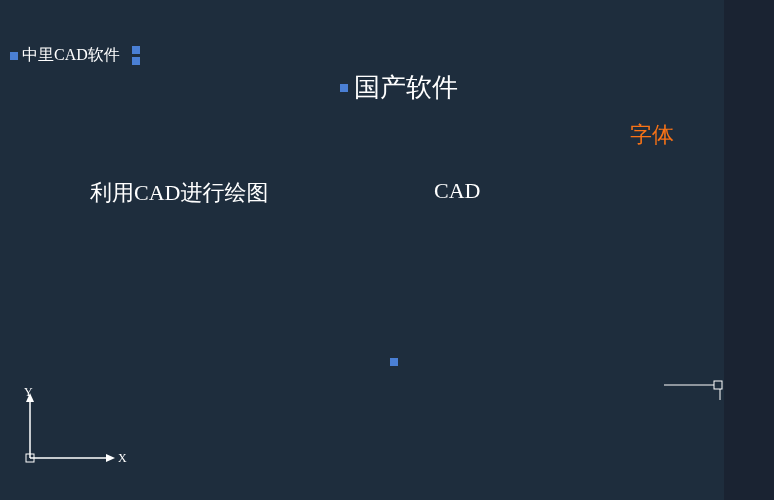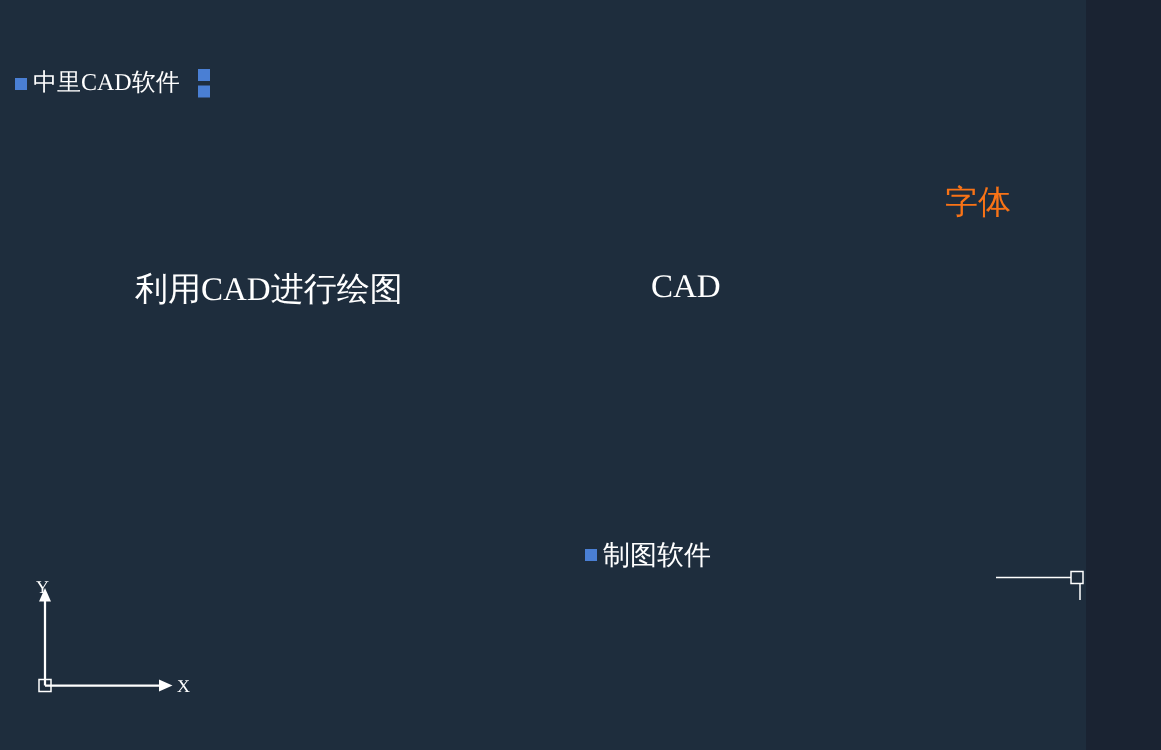--- a/index.html
+++ b/index.html
@@ -57,30 +57,33 @@
 
   <div style="position:absolute; top:45px; left:10px; display:flex; align-items:center; gap:4px;">
     <div class="blue-sq" style="position:relative; top:0; left:0;"></div>
     <span class="text-label" style="position:relative; top:0; left:0; font-size:16px;">中里CAD软件</span>
     <div style="display:flex; flex-direction:column; gap:3px; margin-left:8px;">
       <div class="blue-sq" style="position:relative; top:0; left:0;"></div>
       <div class="blue-sq" style="position:relative; top:0; left:0;"></div>
     </div>
   </div>
 
+  <div style="position:absolute; top:70px; left:340px; display:flex; align-items:center; gap:6px;">
+    <div class="blue-sq" style="position:relative; top:0; left:0;"></div>
+    <span style="color:white; font-size:26px; white-space:nowrap;">国产软件</span>
+  </div>
 
   <span style="position:absolute; top:120px; right:50px; font-size:22px; color:#f97316;">字体</span>
 
   <span style="position:absolute; top:178px; left:90px; font-size:22px; color:white;text-align:right;">利用CAD进行绘图</span>
 
   <span style="position:absolute; top:178px; left:434px; font-size:22px; color:white;text-align:right;">CAD</span>
 
   <div style="position:absolute; top:358px; left:390px; display:flex; align-items:center; gap:4px;">
     <div class="blue-sq" style="position:relative; top:0; left:0;"></div>
-    <span style="color:white; font-size:18px;">制图软件</span>
   </div>
 
   <div class="axis-container">
     <svg class="axis-svg" viewBox="0 0 120 80" xmlns="http://www.w3.org/2000/svg">
 
       <line x1="20" y1="70" x2="20" y2="10" stroke="white" stroke-width="1.5"></line>
 
       <polygon points="20,5 16,14 24,14" fill="white"></polygon>
 
       <text x="14" y="8" fill="white" font-size="12" font-family="serif">Y</text>

